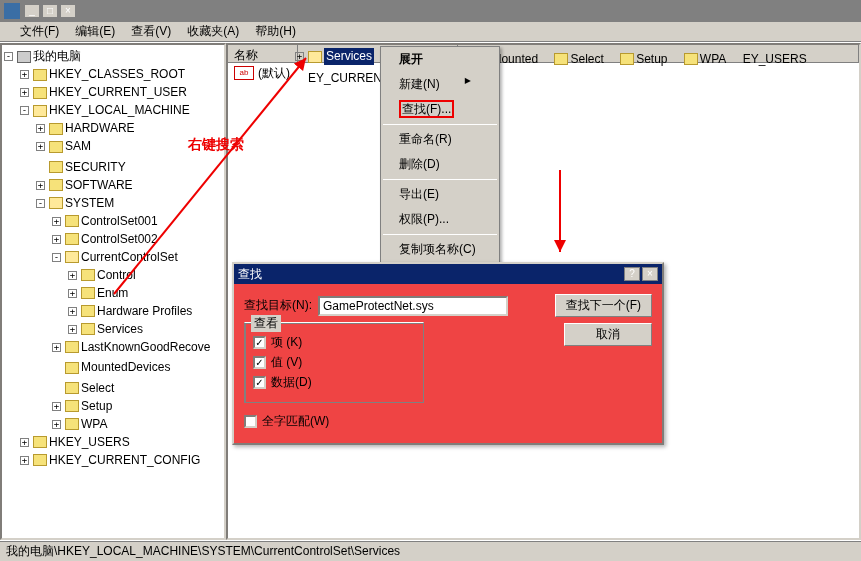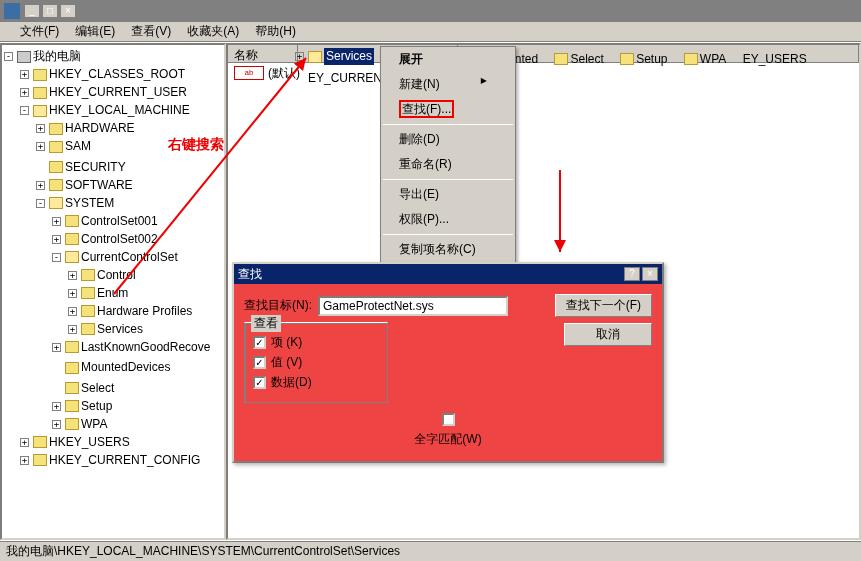--- a/index.html
+++ b/index.html
@@ -20,21 +20,21 @@
 .expander { width: 9px; height: 9px; border: 1px solid #808080; display: inline-flex; align-items: center; justify-content: center; font-size: 9px; line-height: 1; margin-right: 2px; font-family: monospace; }
 .noexp { width: 11px; display: inline-block; }
 .folder-icon { width: 14px; height: 12px; background: #f6e27a; border: 1px solid #b89a2e; display: inline-block; }
 .folder-open { background: #ffe99a; }
 .pc-icon { width: 14px; height: 12px; background: #ccc; border: 1px solid #666; display: inline-block; }
 .rightpane { flex: 1; border: 2px inset #d4d0c8; background: #fff; position: relative; }
 .list-header { height: 18px; border-bottom: 1px solid #808080; display: flex; }
 .list-header-col { background: #d4d0c8; border-right: 1px solid #808080; padding: 2px 6px; }
 .list-body { padding: 2px 6px; }
 .list-row { display: flex; align-items: center; gap: 4px; line-height: 16px; }
-.str-icon { width: 30px; height: 14px; border: 1px solid #c00; color: #c00; font-size: 8px; display: inline-flex; align-items: center; justify-content: center; }
+.str-icon { width: 20px; height: 14px; border: 1px solid #c00; color: #c00; font-size: 8px; display: inline-flex; align-items: center; justify-content: center; }
 .context-menu { position: absolute; background: #d4d0c8; border: 1px solid #808080; box-shadow: 2px 2px 3px rgba(0,0,0,.3); }
 .cm-item { padding: 4px 28px 4px 18px; white-space: nowrap; }
 .cm-item.bold { font-weight: bold; }
 .cm-sep { height: 1px; background: #808080; margin: 2px 2px; border-bottom: 1px solid #fff; }
 .cm-item.arrow::after { content: "▶"; float: right; font-size: 8px; margin-left: 10px; }
 .hl-red { border: 2px solid #e00; padding: 0 1px; }
 .selected-node { background: #0a246a; color: #fff; padding: 0 2px; }
 .annot-text { color: #e00; font-weight: bold; font-size: 14px; position: absolute; }
 .dialog { position: absolute; background: #ef4444; border: 2px outset #d4d0c8; box-shadow: 2px 2px 4px rgba(0,0,0,.3); }
 .dialog .dlg-title { background: #0a246a; color: #fff; height: 20px; display: flex; align-items: center; padding: 0 4px; }
@@ -261,35 +261,35 @@
   <div class="tree-row">
       <span class="noexp"></span>
       <span>EY_USERS</span>
     </div>
   <div class="tree-row">
       <span class="noexp"></span>
       <span>EY_CURRENT_</span>
     </div>
 </div>
 
-<div class="context-menu" style="left:380px; top:46px; width:136px;">
+<div class="context-menu" style="left:380px; top:46px; width:120px;">
   <div class="cm-item bold">展开</div>
   <div class="cm-item arrow">新建(N)</div>
   <div class="cm-item"><span class="hl-red">查找(F)...</span></div>
   <div class="cm-sep"></div>
+  <div class="cm-item">重命名(R)</div>
   <div class="cm-item">删除(D)</div>
-  <div class="cm-item">重命名(R)</div>
   <div class="cm-sep"></div>
   <div class="cm-item">导出(E)</div>
   <div class="cm-item">权限(P)...</div>
   <div class="cm-sep"></div>
   <div class="cm-item">复制项名称(C)</div>
 </div>
 
-<div class="annot-text" style="left:168px; top:136px;font-family:Liberation Mono, monospace;">右键搜索</div>
+<div class="annot-text" style="left:188px; top:136px;font-family:Liberation Mono, monospace;">右键搜索</div>
 
 <svg class="line" style="left:0; top:0;" width="861" height="561">
   <defs>
     <marker id="ah" markerWidth="8" markerHeight="8" refX="6" refY="3" orient="auto">
         <path d="M0,0 L6,3 L0,6 Z" fill="#e00"></path>
       </marker>
   </defs>
   <line x1="114" y1="294" x2="306" y2="58" stroke="#e00" stroke-width="2" marker-end="url(#ah)"></line>
   <line x1="560" y1="170" x2="560" y2="252" stroke="#e00" stroke-width="2" marker-end="url(#ah)"></line>
 </svg>
@@ -305,36 +305,36 @@
   <div class="dlg-body">
     <div class="dlg-row">
       <span>查找目标(N):</span>
       <span class="textbox hl-red" style="width:190px">GameProtectNet.sys</span>
       <span style="flex:1"></span>
       <div class="btn">查找下一个(F)</div>
     </div>
     <div class="dlg-row" style="justify-content:flex-end;">
       <div class="btn">取消</div>
     </div>
-    <div class="groupbox" style="width:144px; margin-top:-30px;">
+    <div class="groupbox" style="width:180px; margin-top:-30px;">
       <span class="groupbox-title">查看</span>
       <div class="chk">
           <span class="chkbox">✓</span>
           <span>项 (K)</span>
         </div>
       <div class="chk">
           <span class="chkbox">✓</span>
           <span>值 (V)</span>
         </div>
       <div class="chk">
           <span class="chkbox">✓</span>
           <span>数据(D)</span>
         </div>
     </div>
-    <div class="chk" style="margin-top:10px;flex-direction:column;">
+    <div class="chk" style="margin-top:10px;">
         <span class="chkbox"></span>
         <span>全字匹配(W)</span>
       </div>
   </div>
 </div>
 
 <div class="statusbar">
   <span>我的电脑\HKEY_LOCAL_MACHINE\SYSTEM\CurrentControlSet\Services</span>
 </div>
 

